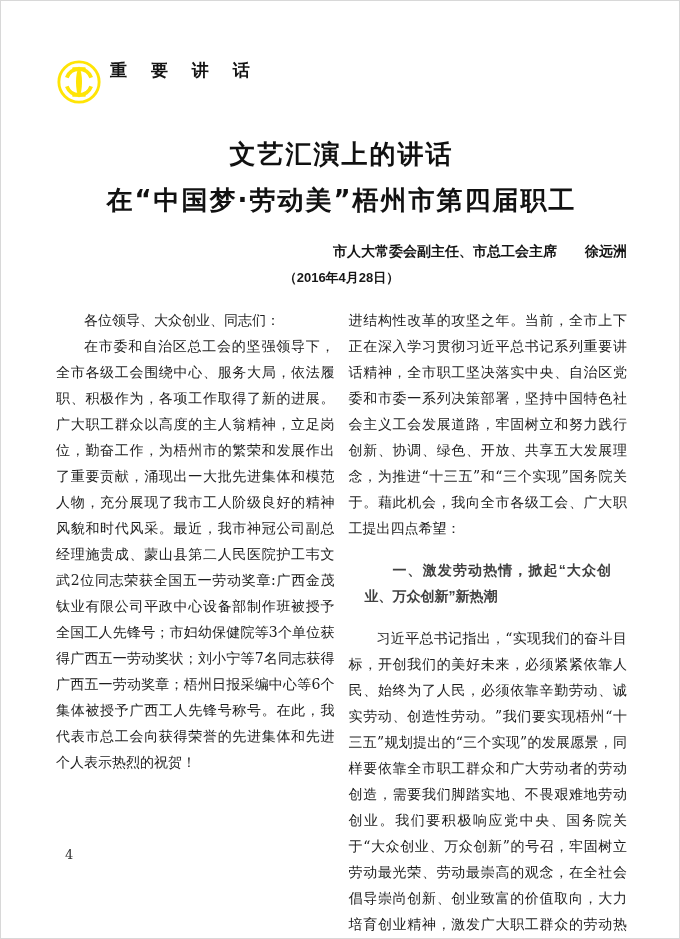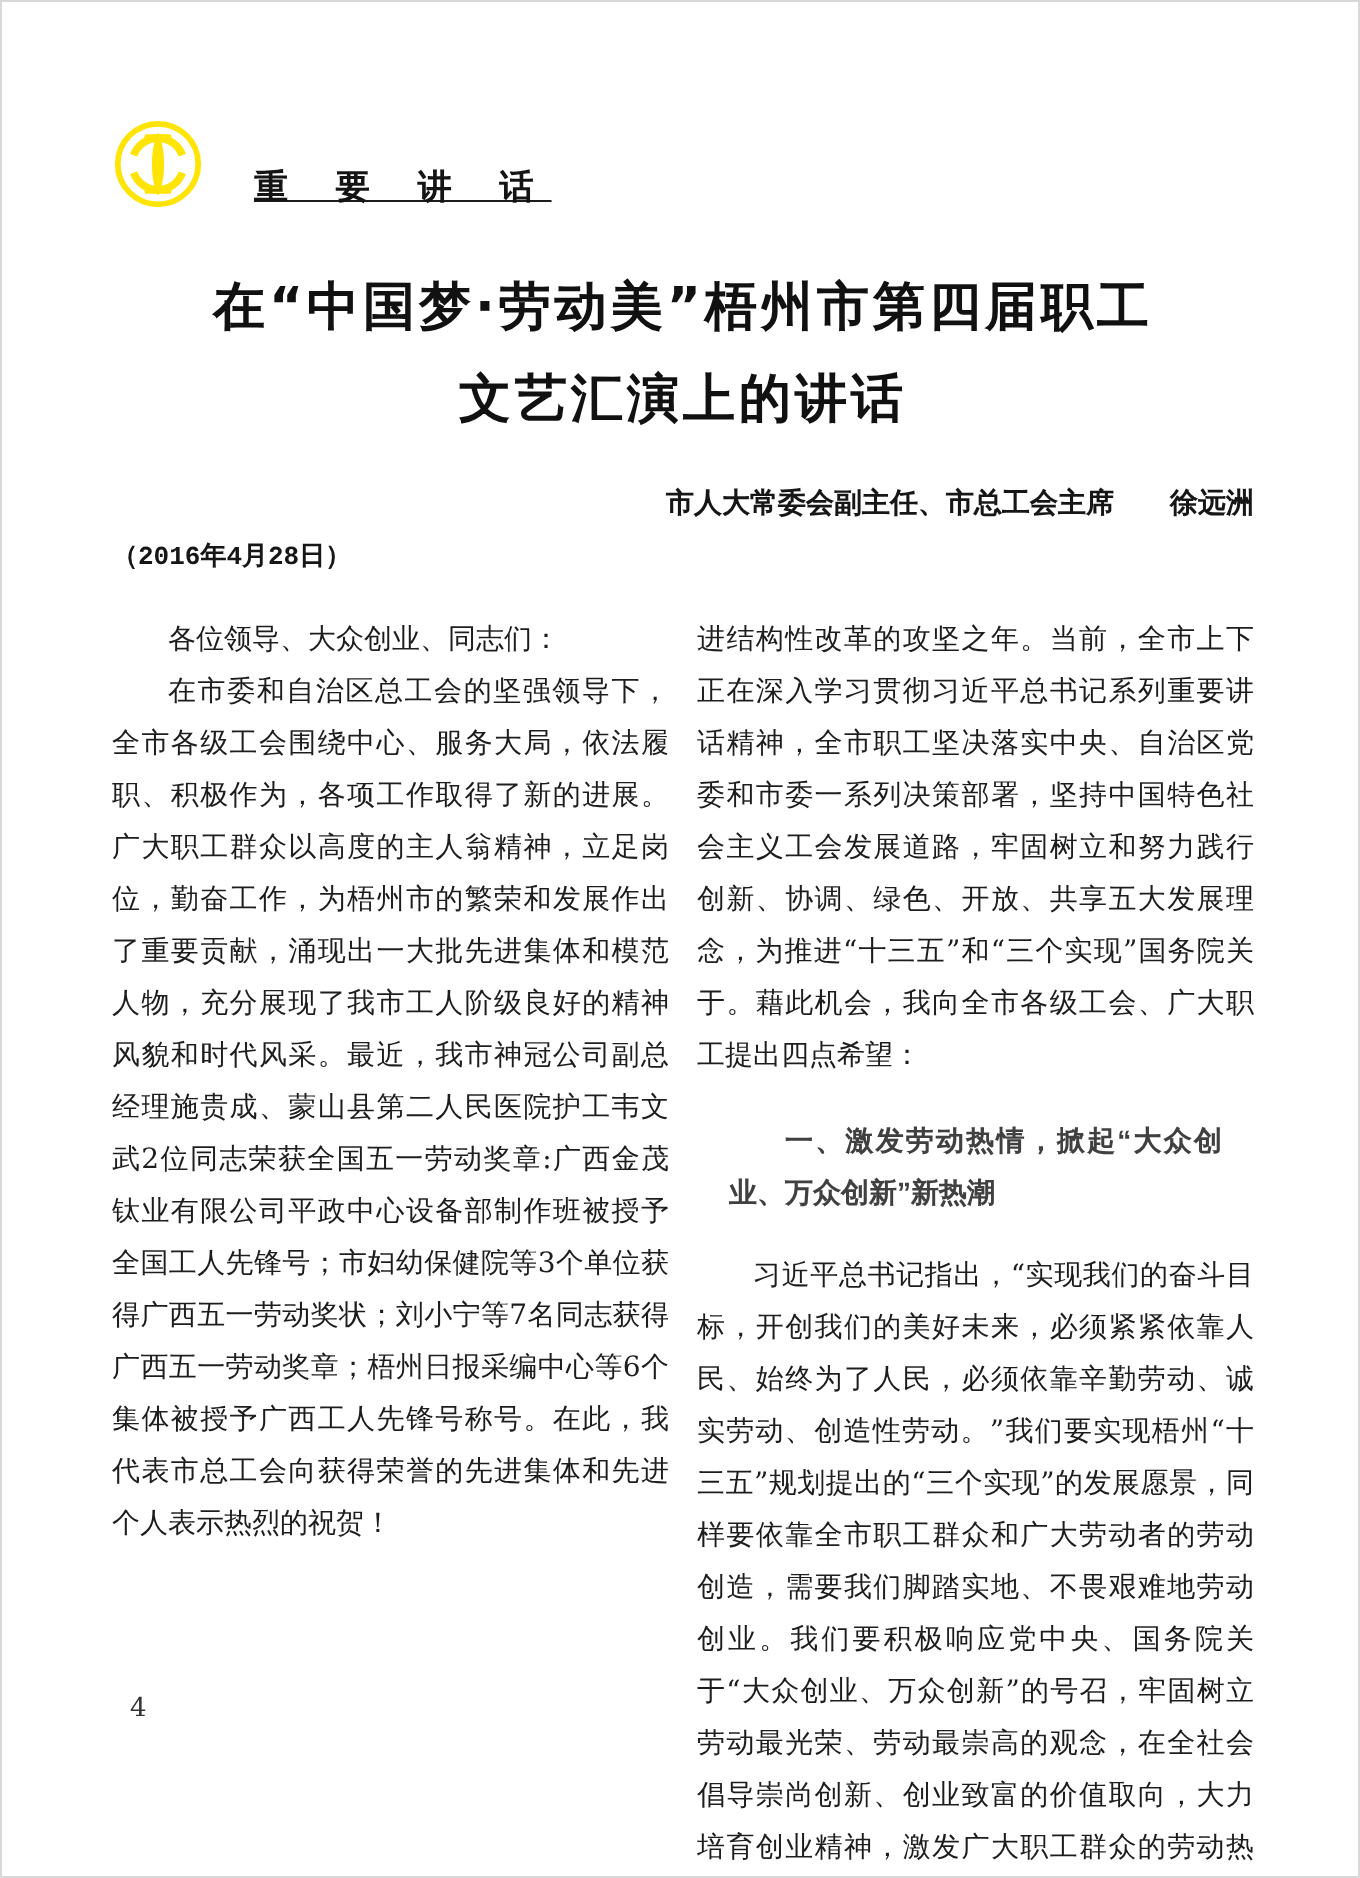--- a/index.html
+++ b/index.html
@@ -13,24 +13,23 @@
     font-family: "DejaVu Serif", "Liberation Serif", serif;
     color: #1c1c1c;
     overflow: hidden;
   }
   .page {
     padding: 58px 52px 0 55px;
     position: relative;
   }
   .header {
     display: flex;
-    align-items: flex-end;
-    gap: 25px;
+    align-items: flex-start;
+    gap: 8px;
     height: 46px;
-    text-decoration: underline;
   }
   .logo-wrap { width: 46px; height: 46px; flex: 0 0 auto; }
   .section-label {
     font-family: "DejaVu Sans", "Liberation Sans", sans-serif;
     font-weight: bold;
     font-size: 17px;
     letter-spacing: 9px;
     color: #141414;
   }
   .title {
@@ -46,21 +45,22 @@
   .byline {
     margin-top: 20px;
     text-align: right;
     font-family: "DejaVu Sans", "Liberation Sans", sans-serif;
     font-weight: bold;
     font-size: 14px;
     color: #161616;
   }
   .dateline {
     margin-top: 8px;
-    font-family: Liberation Mono, monospace;
+    text-align: center;
+    font-family: Liberation Sans, sans-serif;
     font-weight: bold;
     font-size: 13px;
     color: #161616;
   }
   .columns {
     margin-top: 20px;
     display: flex;
     gap: 14px;
   }
   .col {
@@ -101,22 +101,22 @@
         <path d="M 11.3 28.6 A 13.5 13.5 0 0 0 36.7 28.6" fill="none" stroke-width="4" stroke="#ffe405"></path>
         <path d="M 24 7.5 C 28.2 15 28.2 33 24 40.5 C 19.8 33 19.8 15 24 7.5 Z" fill="#ffe405"></path>
         <rect x="17" y="8.5" width="14" height="3" rx="1" fill="#ffe405"></rect>
         <rect x="17" y="36.5" width="14" height="3" rx="1" fill="#ffe405"></rect>
       </svg>
     </span>
     <span class="section-label">重 要 讲 话</span>
   </div>
 
   <div class="title">
+    <div>文艺汇演上的讲话</div>
     <div>在“中国梦·劳动美”梧州市第四届职工</div>
-    <div>文艺汇演上的讲话</div>
   </div>
 
   <div class="byline">市人大常委会副主任、市总工会主席　　徐远洲</div>
 
   <div class="dateline">（2016年4月28日）</div>
 
   <div class="columns">
     <div class="col">
       <p class="para">各位领导、大众创业、同志们：</p>
       <p class="para">在市委和自治区总工会的坚强领导下，全市各级工会围绕中心、服务大局，依法履职、积极作为，各项工作取得了新的进展。广大职工群众以高度的主人翁精神，立足岗位，勤奋工作，为梧州市的繁荣和发展作出了重要贡献，涌现出一大批先进集体和模范人物，充分展现了我市工人阶级良好的精神风貌和时代风采。最近，我市神冠公司副总经理施贵成、蒙山县第二人民医院护工韦文武2位同志荣获全国五一劳动奖章:广西金茂钛业有限公司平政中心设备部制作班被授予全国工人先锋号；市妇幼保健院等3个单位获得广西五一劳动奖状；刘小宁等7名同志获得广西五一劳动奖章；梧州日报采编中心等6个集体被授予广西工人先锋号称号。在此，我代表市总工会向获得荣誉的先进集体和先进个人表示热烈的祝贺！</p>

